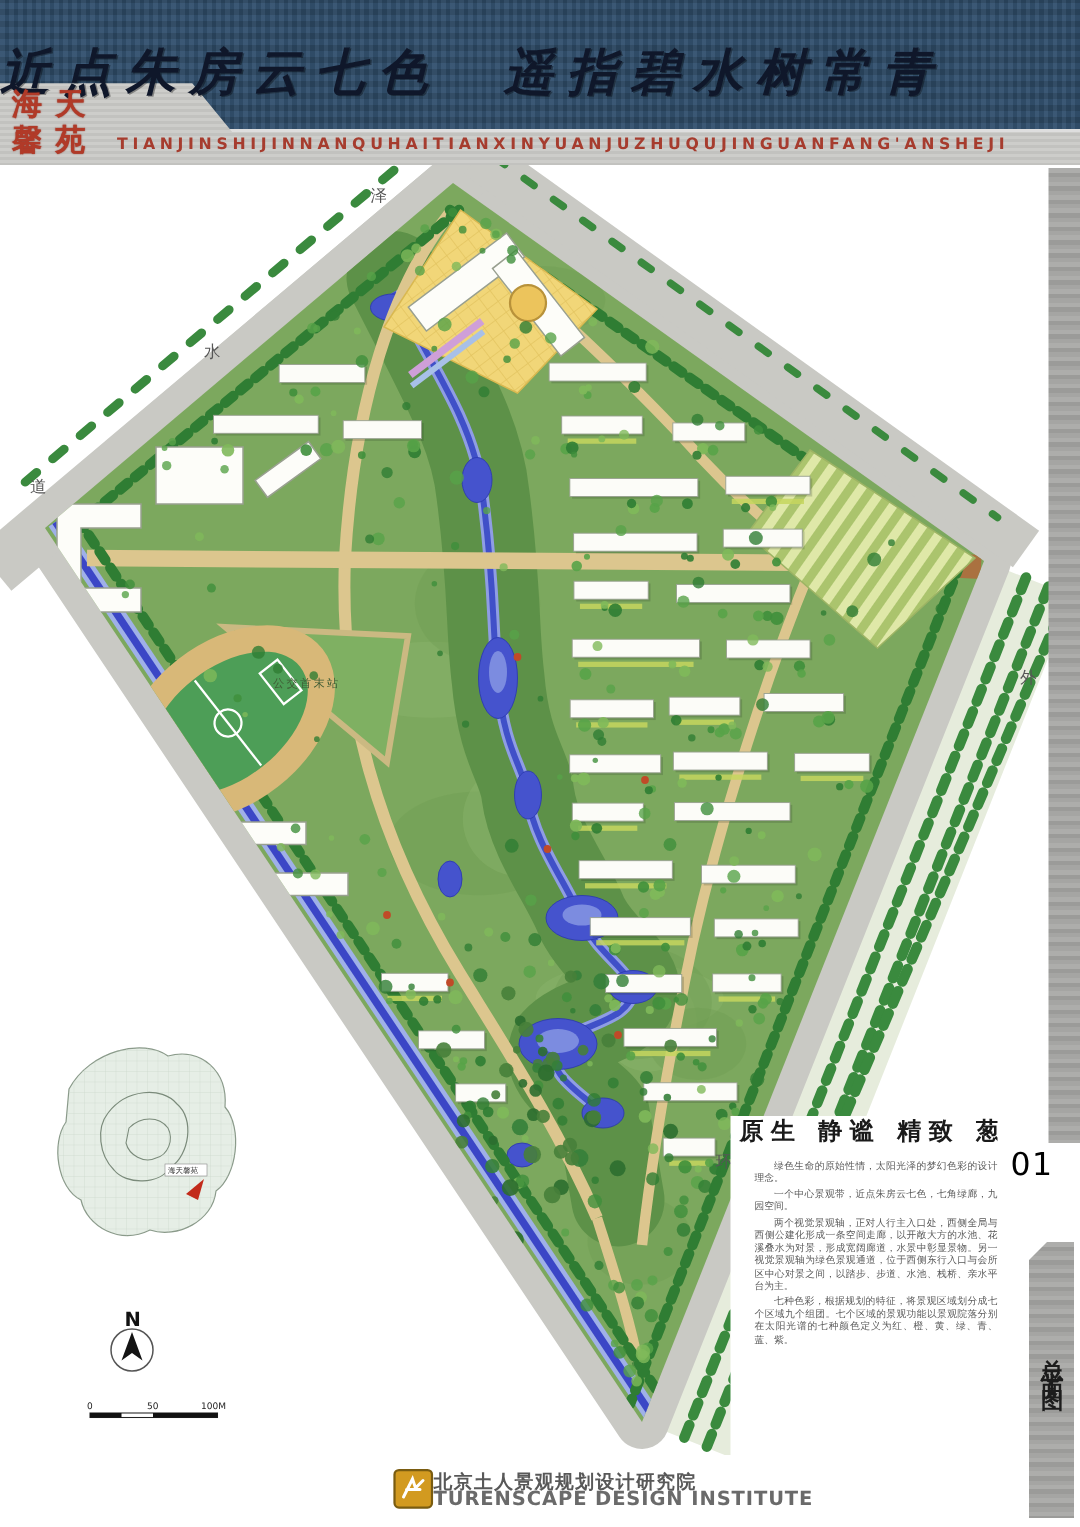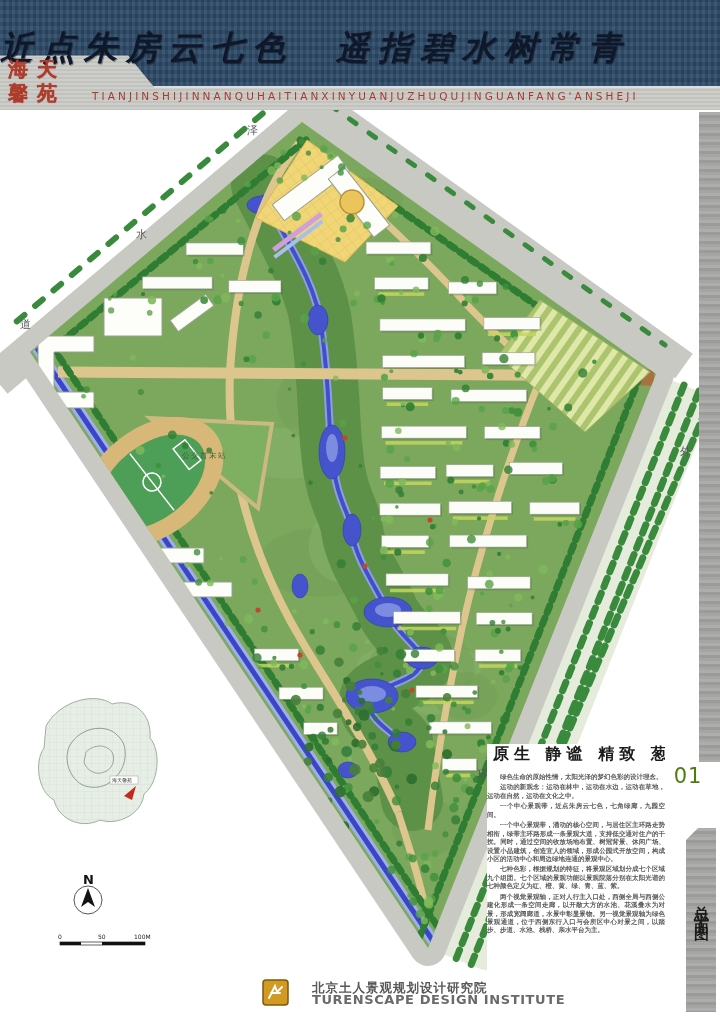--- a/index.html
+++ b/index.html
@@ -14,49 +14,49 @@
       repeating-linear-gradient(0deg,#33516f 0 4px,#2b4660 4px 8px);
     clip-path:polygon(0 0,100% 0,100% 100%,21.5% 100%,17.8% 63%,0 63%);
     border-bottom:2px solid #dedede;}
   .calligraphy{position:absolute;left:0;top:26px;width:700px;text-align:left;
     font-family:"DejaVu Serif",serif;font-style:italic;font-weight:bold;
     font-size:33px;color:#0f172a;letter-spacing:9px;white-space:nowrap;
     text-shadow:1px 1px 0 rgba(0,0,0,.35);}
   .seal{position:absolute;left:8px;top:57px;width:80px;line-height:24px;
     font-family:"DejaVu Serif",serif;font-weight:900;font-size:20px;color:#b13a28;
     letter-spacing:9px;text-shadow:0 0 1px #8a2a1c;}
-  .pinyin{position:absolute;left:92px;top:90px;font-size:10.5px;font-weight:normal;
+  .pinyin{position:absolute;left:78px;top:90px;font-size:10.5px;font-weight:bold;
     color:#a63c2e;letter-spacing:3.1px;white-space:nowrap;}
   
   .sidebar-strip{position:absolute;left:699px;top:112px;width:21px;height:650px;
     background:repeating-linear-gradient(180deg,#adadab 0 3px,#9b9b99 3px 6px,#a5a5a3 6px 9px);}
   .page-number{position:absolute;left:671px;top:764px;width:34px;text-align:center;
-    font-size:21px;color:#4d7c0f;letter-spacing:1px;}
+    font-size:21px;color:#000000;letter-spacing:1px;}
   .sidebar-tab{position:absolute;left:686px;top:828px;width:30px;height:184px;
     background:repeating-linear-gradient(180deg,#adadab 0 3px,#9b9b99 3px 6px,#a5a5a3 6px 9px);
     clip-path:polygon(0 12px,12px 0,100% 0,100% 100%,0 100%);
     display:flex;justify-content:center;}
   .tab-label{writing-mode:vertical-rl;text-orientation:upright;margin-top:66px;
     font-size:15px;font-weight:bold;color:#1c1c1c;letter-spacing:7px;}
   
   .plan-svg{position:absolute;left:0;top:110px;}
   .roadchar{font-size:11px;fill:#565656;}
   .buslabel{font-size:7.5px;fill:#3f5c34;letter-spacing:1.5px;}
   .insetlabel{font-size:5px;fill:#333;}
   .northlabel{font-size:13px;fill:#111;font-weight:bold;}
   .scalelabel{font-size:6px;fill:#222;}
   
   .description{position:absolute;left:487px;top:744px;width:178px;height:228px;
     background:#ffffff;overflow:hidden;}
   .desc-title{margin:0 0 8px 6px;font-size:16px;font-weight:bold;color:#1a1a1a;
     letter-spacing:5px;white-space:nowrap;}
-  .description p{margin:0 0 2px 0;font-size:6.5px;line-height:1.3;color:#5a5a5a;
-    text-align:justify;text-indent:2em;font-weight:bold;}
+  .description p{margin:0 0 2px 16px;font-size:6.5px;line-height:1.3;color:#5a5a5a;
+    text-align:justify;text-indent:2em;}
   
-  .footer-logo{position:absolute;left:262px;top:979px;display:flex;align-items:center;gap:23px;}
+  .footer-logo{position:absolute;left:262px;top:979px;display:flex;align-items:center;gap:0;}
   .logo-text-cn{font-size:12.5px;font-weight:bold;color:#585858;letter-spacing:1px;line-height:14px;}
   .logo-text-en{font-size:13px;font-weight:bold;color:#6a6a6a;letter-spacing:.6px;line-height:10px;}
 </style>
 </head>
 <body>
 
 <div class="page">
 
   <div class="grayband"></div>
   <div class="banner"></div>
@@ -711,25 +711,23 @@
 
   <div class="sidebar-strip"></div>
   <div class="page-number">01</div>
   <div class="sidebar-tab">
     <div class="tab-label">总平面图</div>
   </div>
 
   <div class="description">
     <h2 class="desc-title">原生 静谧 精致 葱郁</h2>
     <p>绿色生命的原始性情，太阳光泽的梦幻色彩的设计理念。</p>
-    <p>运动的新观念：运动在林中，运动在水边，运动在草地，运动在自然，运动在文化之中。</p>
     <p>一个中心景观带，近点朱房云七色，七角绿廊，九园空间。</p>
-    <p>一个中心景观带，涌动的核心空间，与居住区主环路走势相衔，绿带主环路形成一条景观大道，支持低交通对住户的干扰。同时，通过空间的收放场地布置、树冠背景、休闲广场、设置小品建筑，创造宜人的领域，形成公园式开放空间，构成小区的活动中心和周边绿地连通的景观中心。</p>
+    <p>两个视觉景观轴，正对人行主入口处，西侧全局与西侧公建化形成一条空间走廊，以开敞大方的水池、花溪叠水为对景，形成宽阔廊道，水景中彰显景物。另一视觉景观轴为绿色景观通道，位于西侧东行入口与会所区中心对景之间，以踏步、步道、水池、栈桥、亲水平台为主。</p>
     <p>七种色彩，根据规划的特征，将景观区域划分成七个区域九个组团。七个区域的景观功能以景观院落分别在太阳光谱的七种颜色定义为红、橙、黄、绿、青、蓝、紫。</p>
-    <p>两个视觉景观轴，正对人行主入口处，西侧全局与西侧公建化形成一条空间走廊，以开敞大方的水池、花溪叠水为对景，形成宽阔廊道，水景中彰显景物。另一视觉景观轴为绿色景观通道，位于西侧东行入口与会所区中心对景之间，以踏步、步道、水池、栈桥、亲水平台为主。</p>
 
   </div>
 
   <div class="footer-logo">
     <svg width="27" height="27" viewBox="0 0 27 27">
       <rect x="1" y="1" width="25" height="25" rx="3" fill="#d29a20" stroke="#7a5c10" stroke-width="1.5"></rect>
       <path d="M7 19 L13 7 L15 13 L20 8 M9 14 H18" stroke="#fff" stroke-width="2" fill="none" stroke-linecap="round"></path>
     </svg>
     <div>
       <div class="logo-text-cn">北京土人景观规划设计研究院</div>

